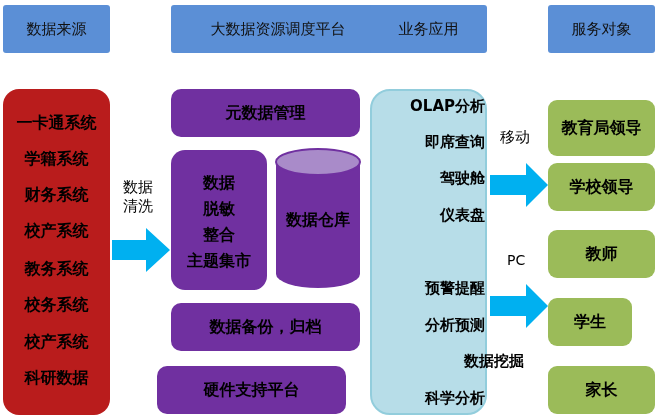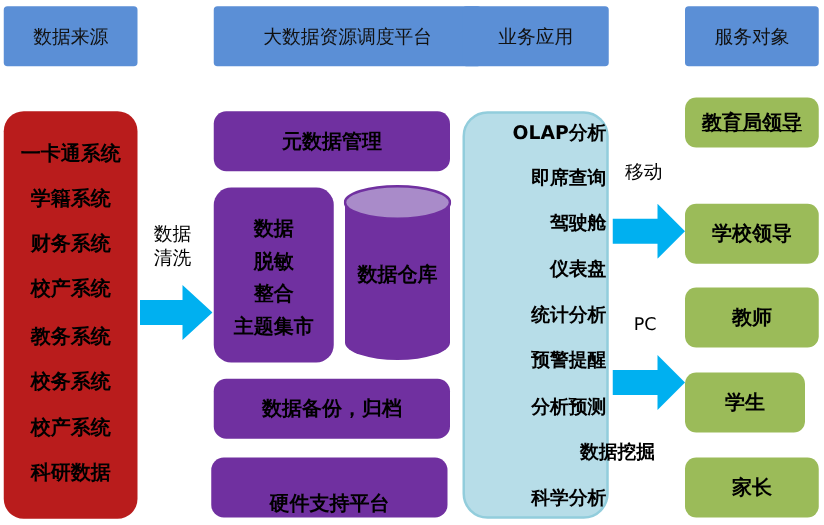--- a/index.html
+++ b/index.html
@@ -70,52 +70,51 @@
 
 <svg class="abs" style="left:275px;top:148px;" width="86" height="142">
   <path d="M1,14 L1,126 A42,14 0 0 0 85,126 L85,14 Z" fill="#7030a0"></path>
   <ellipse cx="43" cy="14" rx="42" ry="13" fill="#a98bc9" stroke="#7030a0" stroke-width="2"></ellipse>
 </svg>
 <div class="abs" style="left:275px;top:210px;width:86px;text-align:center;font-weight:bold;font-size:16px;color:#000;">数据仓库</div>
 
 <div class="abs purple" style="left:171px;top:303px;width:189px;height:48px;">
     <span>数据备份，归档</span>
   </div>
-<div class="abs purple" style="left:169px;top:366px;width:189px;height:48px;align-items:flex-end;">
+<div class="abs purple" style="left:157px;top:366px;width:189px;height:48px;">
     <span>硬件支持平台</span>
   </div>
 
 <div class="abs lightblue" style="left:370px;top:89px;width:117px;height:326px;">
   <div class="app-item" style="top:6px;">OLAP分析</div>
   <div class="app-item" style="top:42px;">即席查询</div>
   <div class="app-item" style="top:78px;">驾驶舱</div>
   <div class="app-item" style="top:115px;">仪表盘</div>
-  <div class="app-item" style="top:152px;">统计分析</div>
   <div class="app-item" style="top:188px;">预警提醒</div>
   <div class="app-item" style="top:225px;">分析预测</div>
   <div class="app-item" style="top:261px;padding-left:39px;">数据挖掘</div>
   <div class="app-item" style="top:298px;">科学分析</div>
 </div>
 
 <div class="abs lbl" style="left:500px;top:128px;">移动</div>
 <svg class="abs" style="left:490px;top:163px;" width="58" height="44">
   <polygon points="0,12 36,12 36,0 58,22 36,44 36,32 0,32" fill="#00b0f0"></polygon>
 </svg>
 <div class="abs lbl" style="left:507px;top:252px;font-size:14px;">PC</div>
 <svg class="abs" style="left:490px;top:284px;" width="58" height="44">
   <polygon points="0,12 36,12 36,0 58,22 36,44 36,32 0,32" fill="#00b0f0"></polygon>
 </svg>
 
-<div class="abs target" style="left:548px;top:78px;width:107px;height:40px;text-decoration:underline;">
+<div class="abs target" style="left:548px;top:100px;width:107px;height:56px;">
     <span>教育局领导</span>
   </div>
 <div class="abs target" style="left:548px;top:163px;width:107px;height:48px;">
     <span>学校领导</span>
   </div>
 <div class="abs target" style="left:548px;top:230px;width:107px;height:48px;">
     <span>教师</span>
   </div>
-<div class="abs target" style="left:548px;top:298px;width:96px;height:48px;">
+<div class="abs target" style="left:548px;top:298px;width:84px;height:48px;">
     <span>学生</span>
   </div>
 <div class="abs target" style="left:548px;top:366px;width:107px;height:48px;">
     <span>家长</span>
   </div>
 
 </body></html>

